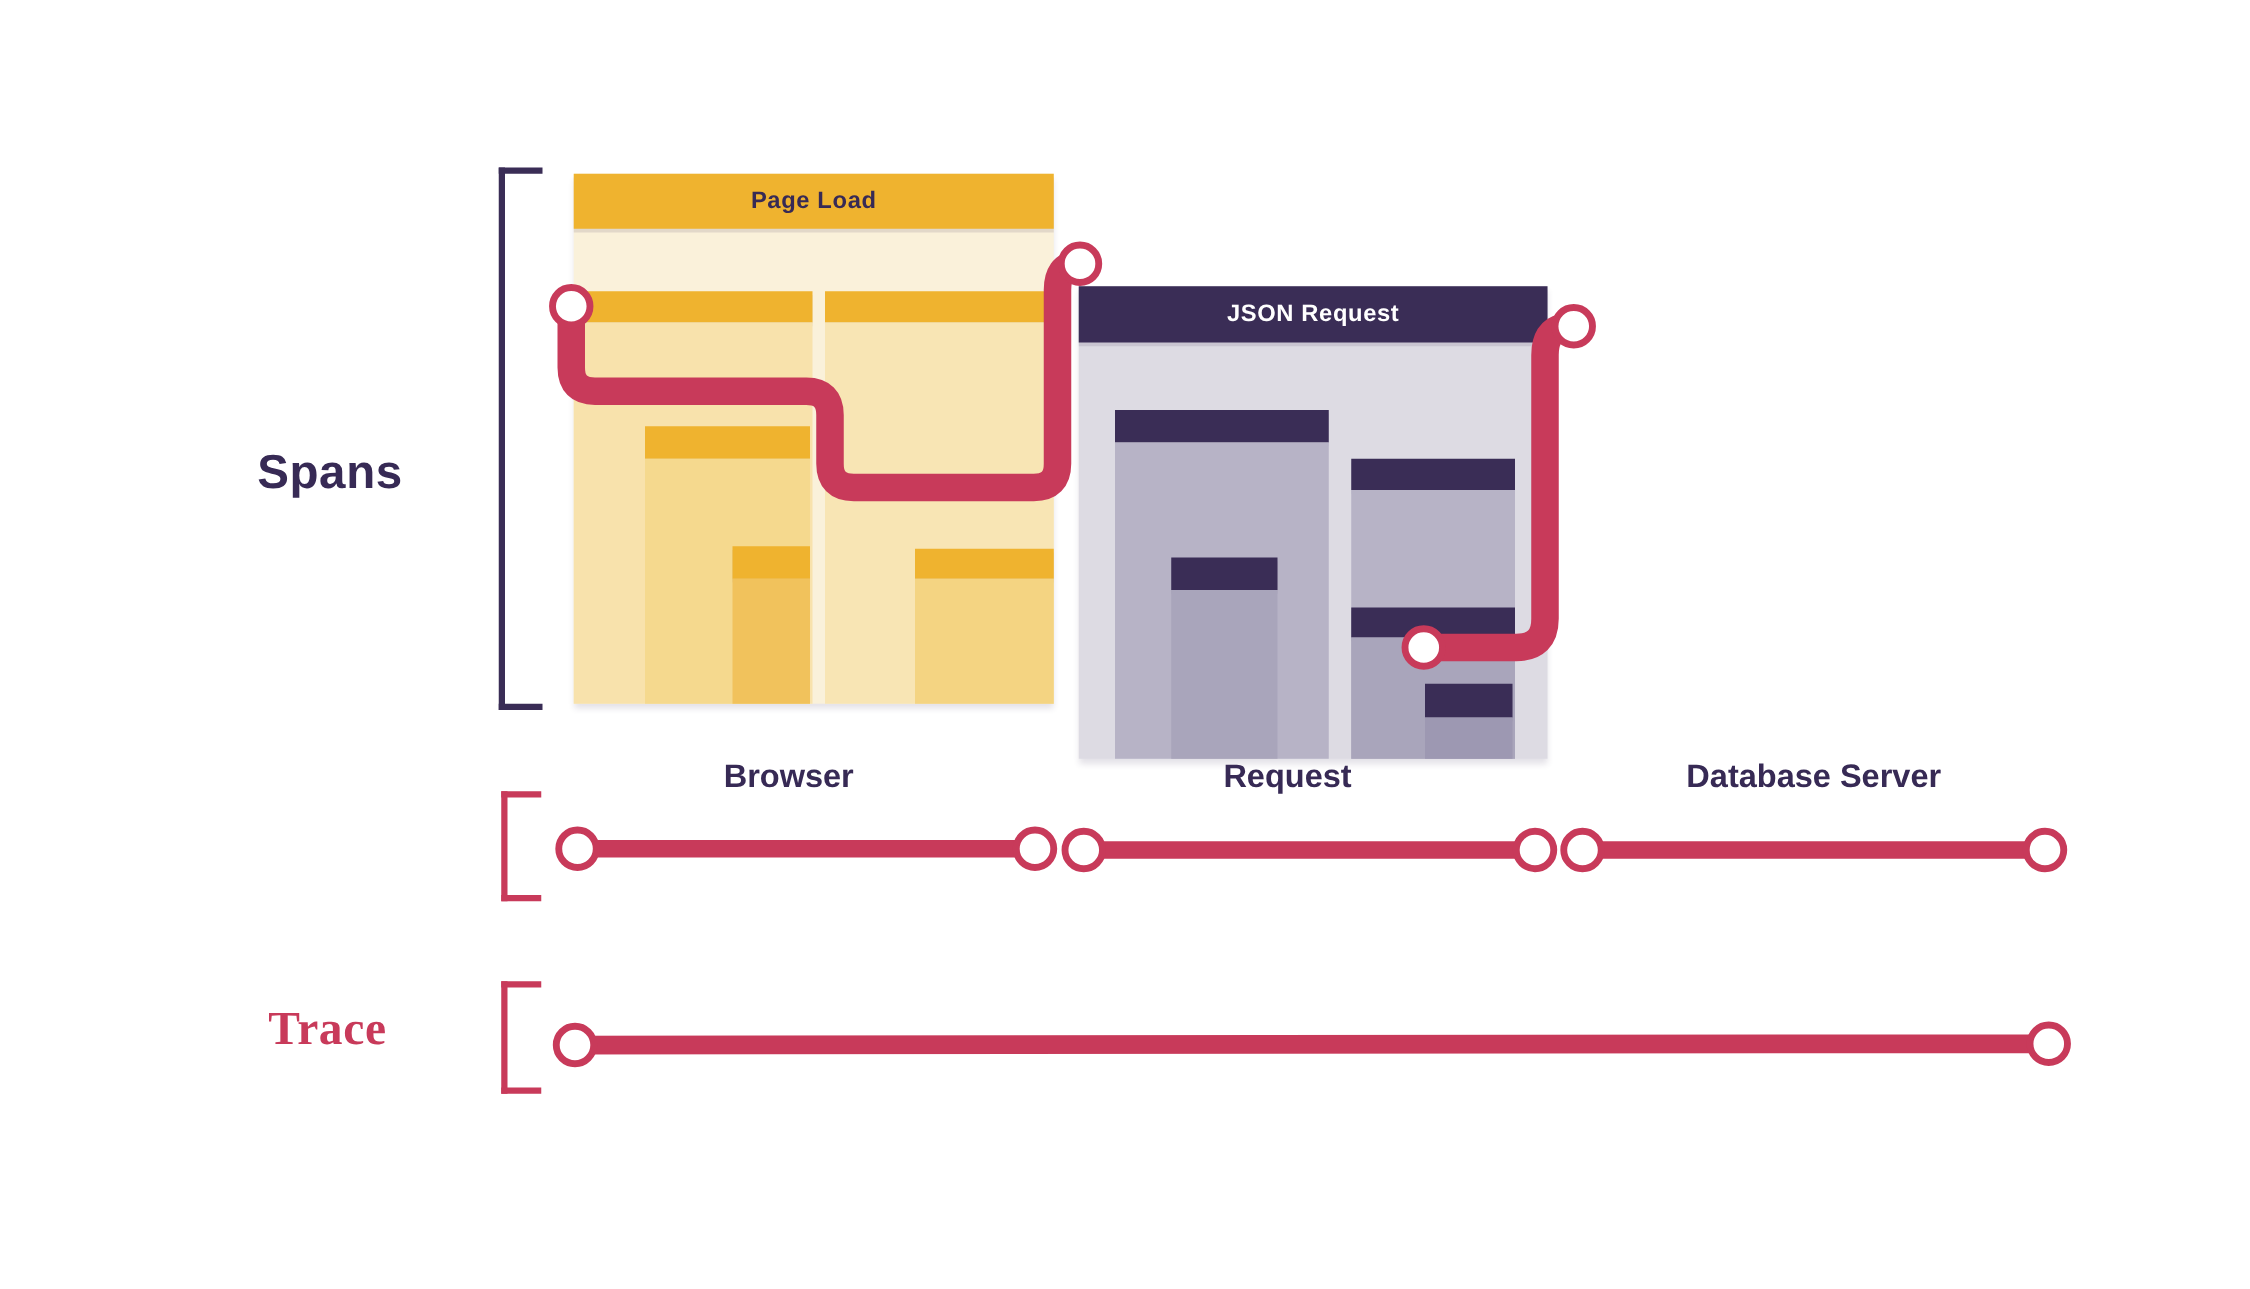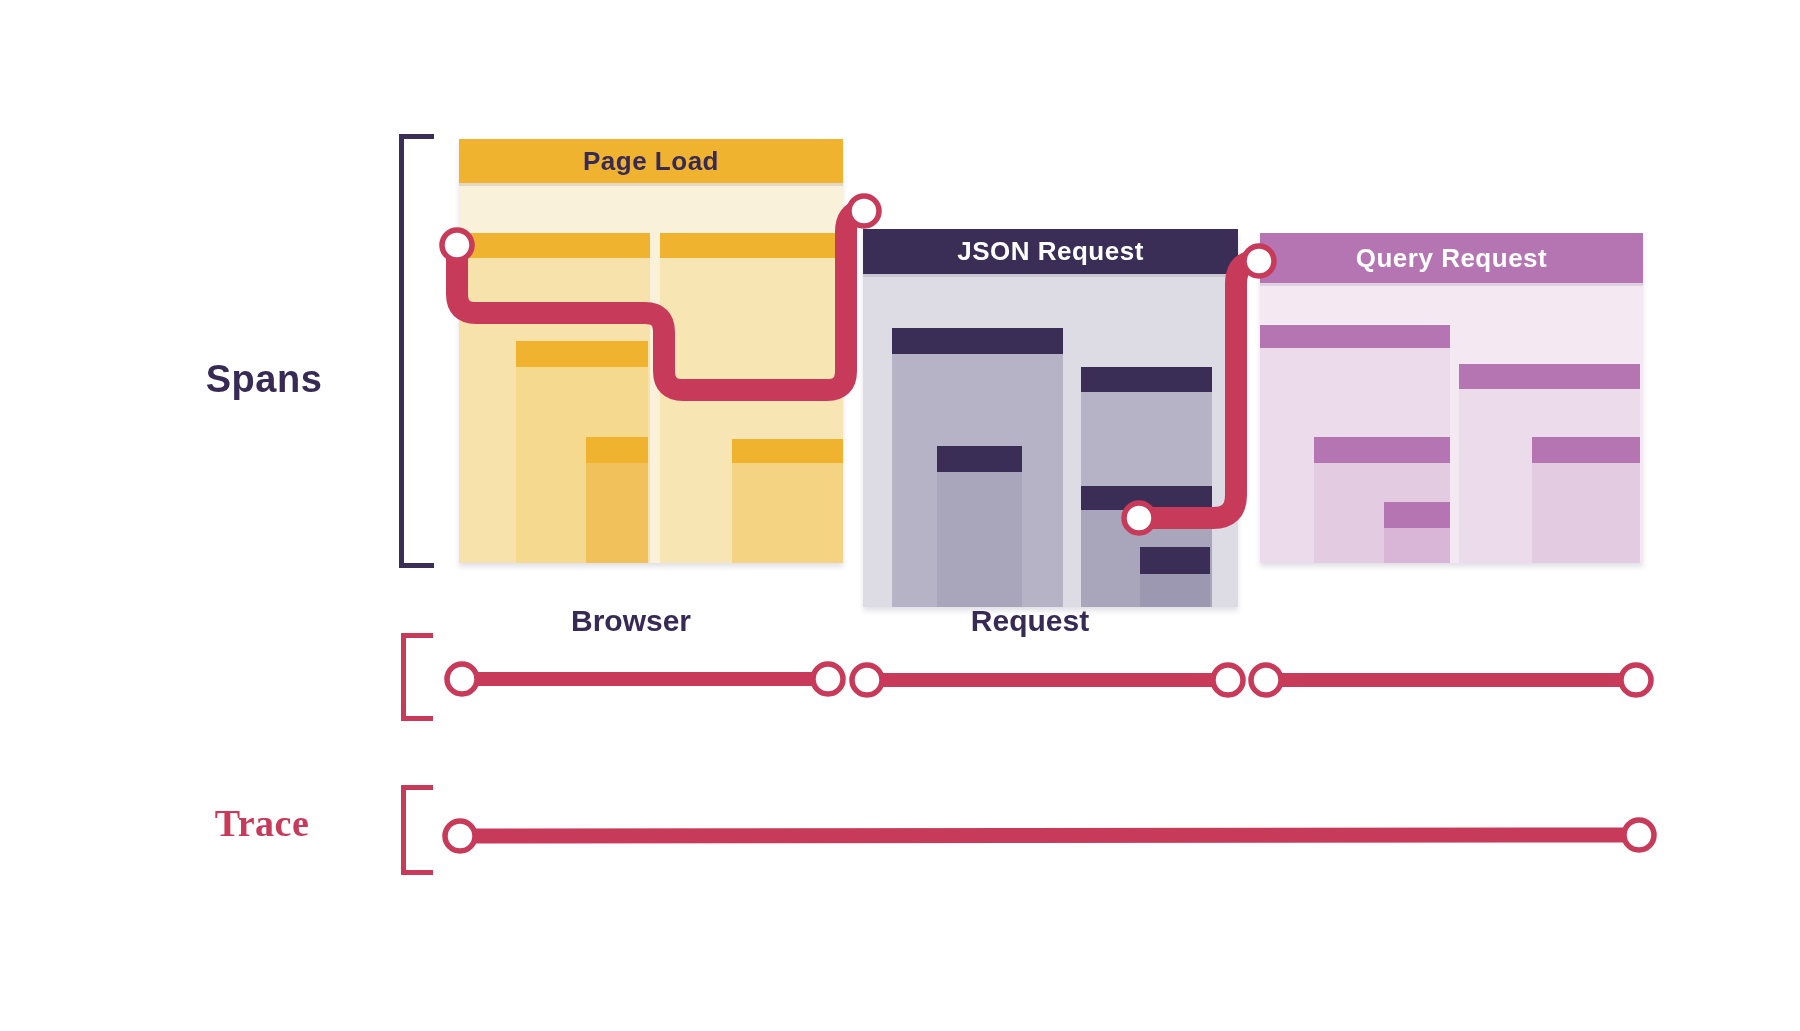--- a/index.html
+++ b/index.html
@@ -9,31 +9,31 @@
   }
   
   .row-label{
     position:absolute;transform:translate(-50%,-50%);
     font-weight:bold;font-size:38px;letter-spacing:0.5px;white-space:nowrap;
   }
   .row-label.navy{color:var(--text-navy);}
   .row-label.red{color:var(--red);}
   .svc-label{
     position:absolute;transform:translate(-50%,-50%);
-    font-weight:bold;font-size:30px;color:var(--text-navy);white-space:nowrap;
+    font-weight:bold;font-size:26px;color:var(--text-navy);white-space:nowrap;
   }
   
   .bracket{position:absolute;border-left:5px solid;border-top:5px solid;border-bottom:5px solid;}
   .bracket.navy{border-color:var(--navy);}
   .bracket.red{border-color:var(--red);}
   
   .panel{position:absolute;box-shadow:0 4px 5px rgba(58,45,86,0.14);}
   .p-header{
     position:absolute;left:0;right:0;top:0;display:flex;align-items:center;justify-content:center;
-    font-weight:bold;font-size:26px;letter-spacing:0.5px;
+    font-weight:bold;font-size:19px;letter-spacing:0.5px;
     box-shadow:0 3px 0 rgba(58,45,86,0.12);
   }
   .bar{position:absolute;box-shadow:0 3px 0 rgba(58,45,86,0.10);}
   .blk{position:absolute;}
   .dots{
     background-image:radial-gradient(rgba(58,45,86,0.06) 1.2px, transparent 1.2px);
     background-size:7px 7px;
   }
   svg{position:absolute;left:0;top:0;}
   .flow{stroke:var(--red);stroke-width:22;fill:none;}
@@ -74,36 +74,24 @@
     <div class="bar" style="left:74px;top:217px;width:85px;height:26px;background:var(--navy);"></div>
     <div class="blk dots" style="left:74px;top:243px;width:85px;height:135px;background:var(--gray-2);"></div>
     <div class="bar" style="left:218px;top:138px;width:131px;height:25px;background:var(--navy);"></div>
     <div class="blk dots" style="left:218px;top:163px;width:131px;height:215px;background:var(--gray-1);"></div>
     <div class="bar" style="left:218px;top:257px;width:131px;height:24px;background:var(--navy);"></div>
     <div class="blk dots" style="left:218px;top:281px;width:131px;height:97px;background:var(--gray-2);"></div>
     <div class="bar" style="left:277px;top:318px;width:70px;height:27px;background:var(--navy);"></div>
     <div class="blk dots" style="left:277px;top:345px;width:70px;height:33px;background:var(--gray-3);"></div>
   </div>
 
-  <div class="panel" style="left:1260px;top:233px;width:383px;height:330px;background:var(--pink-bg);">
-    <div class="p-header" style="height:50px;background:var(--purple);color:#ffffff;">Query Request</div>
-    <div class="bar" style="left:0;top:92px;width:190px;height:23px;background:var(--purple);"></div>
-    <div class="blk dots" style="left:0;top:115px;width:190px;height:215px;background:var(--pink-1);"></div>
-    <div class="bar" style="left:54px;top:204px;width:136px;height:26px;background:var(--purple);"></div>
-    <div class="blk dots" style="left:54px;top:230px;width:136px;height:100px;background:var(--pink-2);"></div>
-    <div class="bar" style="left:124px;top:269px;width:66px;height:26px;background:var(--purple);"></div>
-    <div class="blk dots" style="left:124px;top:295px;width:66px;height:35px;background:var(--pink-3);"></div>
-    <div class="bar" style="left:199px;top:131px;width:181px;height:25px;background:var(--purple);"></div>
-    <div class="blk dots" style="left:199px;top:156px;width:181px;height:174px;background:var(--pink-1);"></div>
-    <div class="bar" style="left:272px;top:204px;width:108px;height:26px;background:var(--purple);"></div>
-    <div class="blk dots" style="left:272px;top:230px;width:108px;height:100px;background:var(--pink-2);"></div>
-  </div>
 
   <div class="svc-label" style="left:631px;top:621px;">Browser</div>
   <div class="svc-label" style="left:1030px;top:621px;">Request</div>
+  <div class="svc-label" style="left:1451px;top:621px;">Database Server</div>
 
   <svg width="1800" height="1031" viewBox="0 0 1800 1031">
 
     <path class="flow" d="M 457 252 L 457 294 Q 457 313 476 313 L 645 313 Q 664 313 664 332 L 664 371 Q 664 390 683 390 L 827 390 Q 846 390 846 371 L 846 232 Q 846 213 861 211"></path>
     <path class="flow" d="M 1144 518 L 1213 518 Q 1236 518 1236 495 L 1236 284 Q 1236 265 1250 262"></path>
     <circle class="node" cx="457" cy="245" r="15"></circle>
     <circle class="node" cx="864" cy="211" r="15"></circle>
     <circle class="node" cx="1139" cy="518" r="15"></circle>
     <circle class="node" cx="1259" cy="261" r="15"></circle>
 

